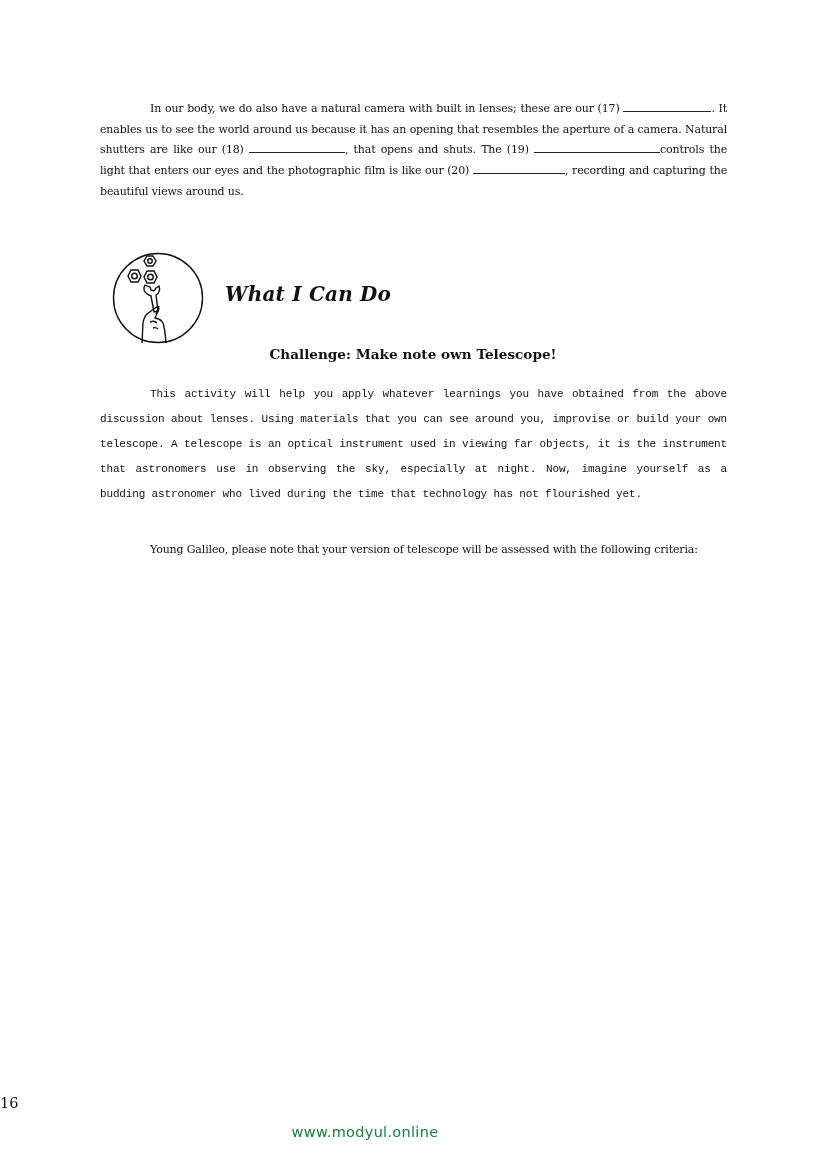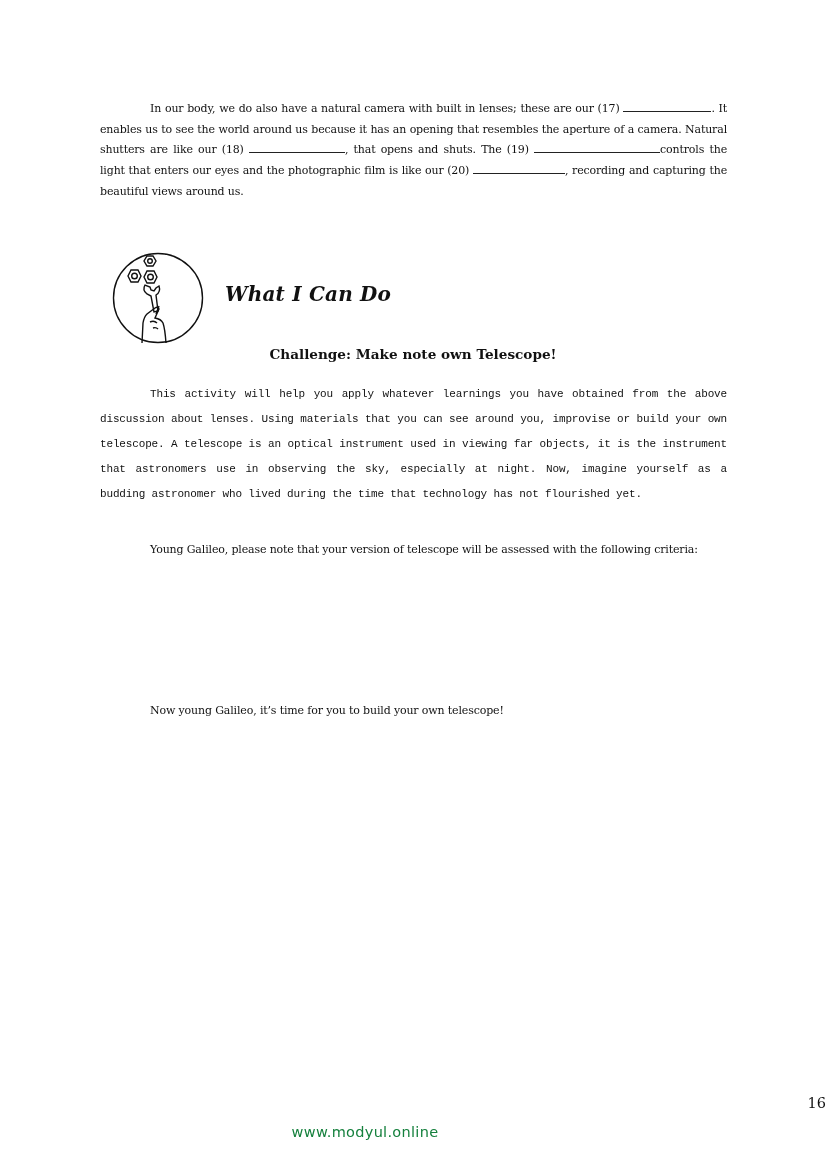--- a/index.html
+++ b/index.html
@@ -15,21 +15,21 @@
     .section-title { position: absolute; left: 225px; top: 282px; font-family: "DejaVu Serif", serif;
                      font-weight: bold; font-style: italic; font-size: 20px; margin: 0; letter-spacing: 0.2px; }
     .challenge-title { position: absolute; left: 0; width: 826px; top: 346px; text-align: center;
                        font-weight: bold; font-size: 13.6px; margin: 0; }
     .p2 { top: 382px; line-height: 25px; font-family: Liberation Mono, monospace; }
     .p3 { top: 508px; line-height: 18.2px; margin-top: 33px; }
     .criteria { position: absolute; left: 200px; top: 554px; border-collapse: collapse; font-size: 14.2px; }
     .criteria td { padding: 0; height: 29px; vertical-align: top; }
     .criteria td.c-name { width: 300px; }
     .p4 { top: 701px; }
-    .page-number { position: absolute; left: 0; width: 826px; top: 1095px; text-align: right; font-size: 14.5px; margin: 0; }
+    .page-number { position: absolute; left: 0; width: 826px; top: 1095px; text-align: left; font-size: 14.5px; margin: 0; }
     .watermark { position: absolute; left: 0; width: 730px; top: 1124px; text-align: center;
                  font-family: "DejaVu Sans", sans-serif; font-size: 14.5px; color: #15803d; margin: 0; letter-spacing: 0.3px; }
   </style>
 </head>
 <body>
 
 <div class="page">
 
   <p class="para p1"><span class="indent"></span><span>In our body, we do also have a natural camera with built in lenses; these are our (17) </span><span class="blank" style="width:88px"></span><span>. It enables us to see the world around us because it has an opening that resembles the aperture of a camera. Natural shutters are like our (18) </span><span class="blank" style="width:96px"></span><span>, that opens and shuts. The (19) </span><span class="blank" style="width:126px"></span><span>controls the light that enters our eyes and the photographic film is like our (20) </span><span class="blank" style="width:92px"></span><span>, recording and capturing the beautiful views around us.</span></p>
 
@@ -55,17 +55,16 @@
 
   <h2 class="section-title">What I Can Do</h2>
 
   <h3 class="challenge-title">Challenge: Make note own Telescope!</h3>
 
   <p class="para p2"><span class="indent"></span><span>This activity will help you apply whatever learnings you have obtained from the above discussion about lenses. Using materials that you can see around you, improvise or build your own telescope. A telescope is an optical instrument used in viewing far objects, it is the instrument that astronomers use in observing the sky, especially at night. Now, imagine yourself as a budding astronomer who lived during the time that technology has not flourished yet.</span></p>
 
   <p class="para p3"><span class="indent"></span><span>Young Galileo, please note that your version of telescope will be assessed with the following criteria:</span></p>
 
 
-  <p class="para p4"><span class="indent"></span><span>Now young Galileo, it’s time for you to build your own telescope!</span></p>
 
   <p class="page-number">16</p>
   <p class="watermark">www.modyul.online</p>
 </div>
 
 </body></html>

